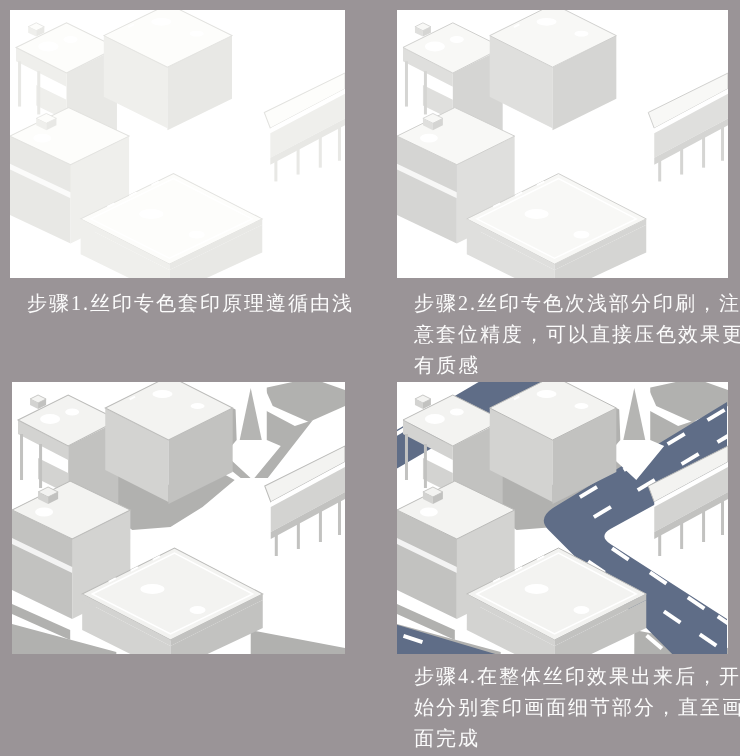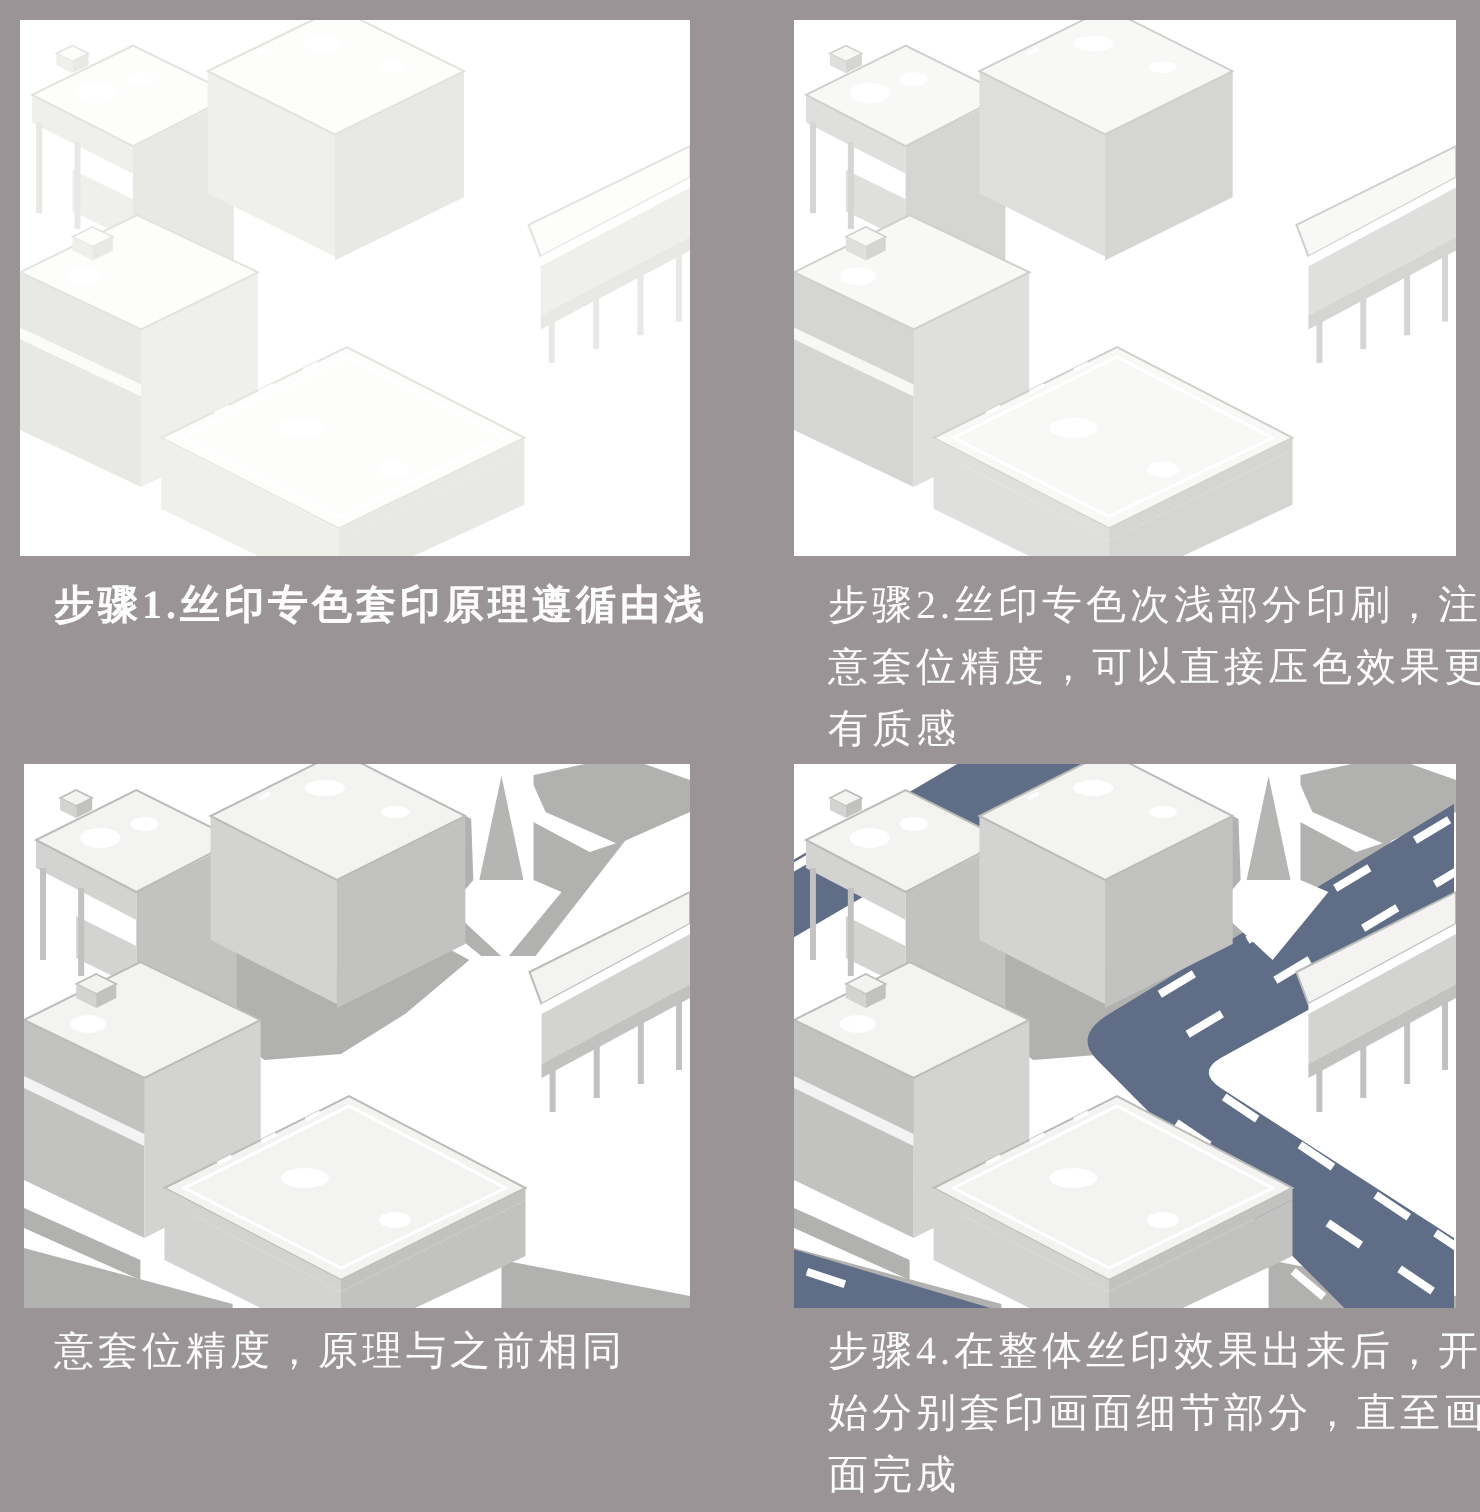--- a/index.html
+++ b/index.html
@@ -7,21 +7,21 @@
        font-family:"Liberation Serif","DejaVu Serif",serif;}
   .page{position:relative;width:740px;height:756px;background:var(--page-bg,#9a9497);}
   .panel{position:absolute;background:#fff;overflow:hidden;}
   .panel svg{display:block;width:100%;height:100%;}
   #panel-1{left:10px;top:10px;width:335px;height:268px;}
   #panel-2{left:397px;top:10px;width:331px;height:268px;}
   #panel-3{left:12px;top:382px;width:333px;height:272px;}
   #panel-4{left:397px;top:382px;width:331px;height:272px;}
   .caption{position:absolute;color:var(--caption-color,#fcfcfc);
            font-size:20px;line-height:31px;letter-spacing:2px;white-space:nowrap;}
-  #caption-1{left:27px;top:288px;font-weight:bold;}
+  #caption-1{left:27px;top:288px;}
   #caption-2{left:414px;top:288px;}
   #caption-3{left:27px;top:661px;}
   #caption-4{left:414px;top:661px;}
   .defs-holder{position:absolute;width:0;height:0;overflow:hidden;}
 </style>
 </head>
 <body>
 
 <div class="page">
 
@@ -163,20 +163,19 @@
 
   <div class="caption" id="caption-1">
     <div>步骤1.丝印专色套印原理遵循由浅</div>
   </div>
   <div class="caption" id="caption-2">
     <div>步骤2.丝印专色次浅部分印刷，注</div>
     <div>意套位精度，可以直接压色效果更</div>
     <div>有质感</div>
   </div>
   <div class="caption" id="caption-3">
-    <div>意套位精度，原理与之前相同</div>
   </div>
   <div class="caption" id="caption-4">
     <div>步骤4.在整体丝印效果出来后，开</div>
     <div>始分别套印画面细节部分，直至画</div>
     <div>面完成</div>
   </div>
 </div>
 
 </body></html>

